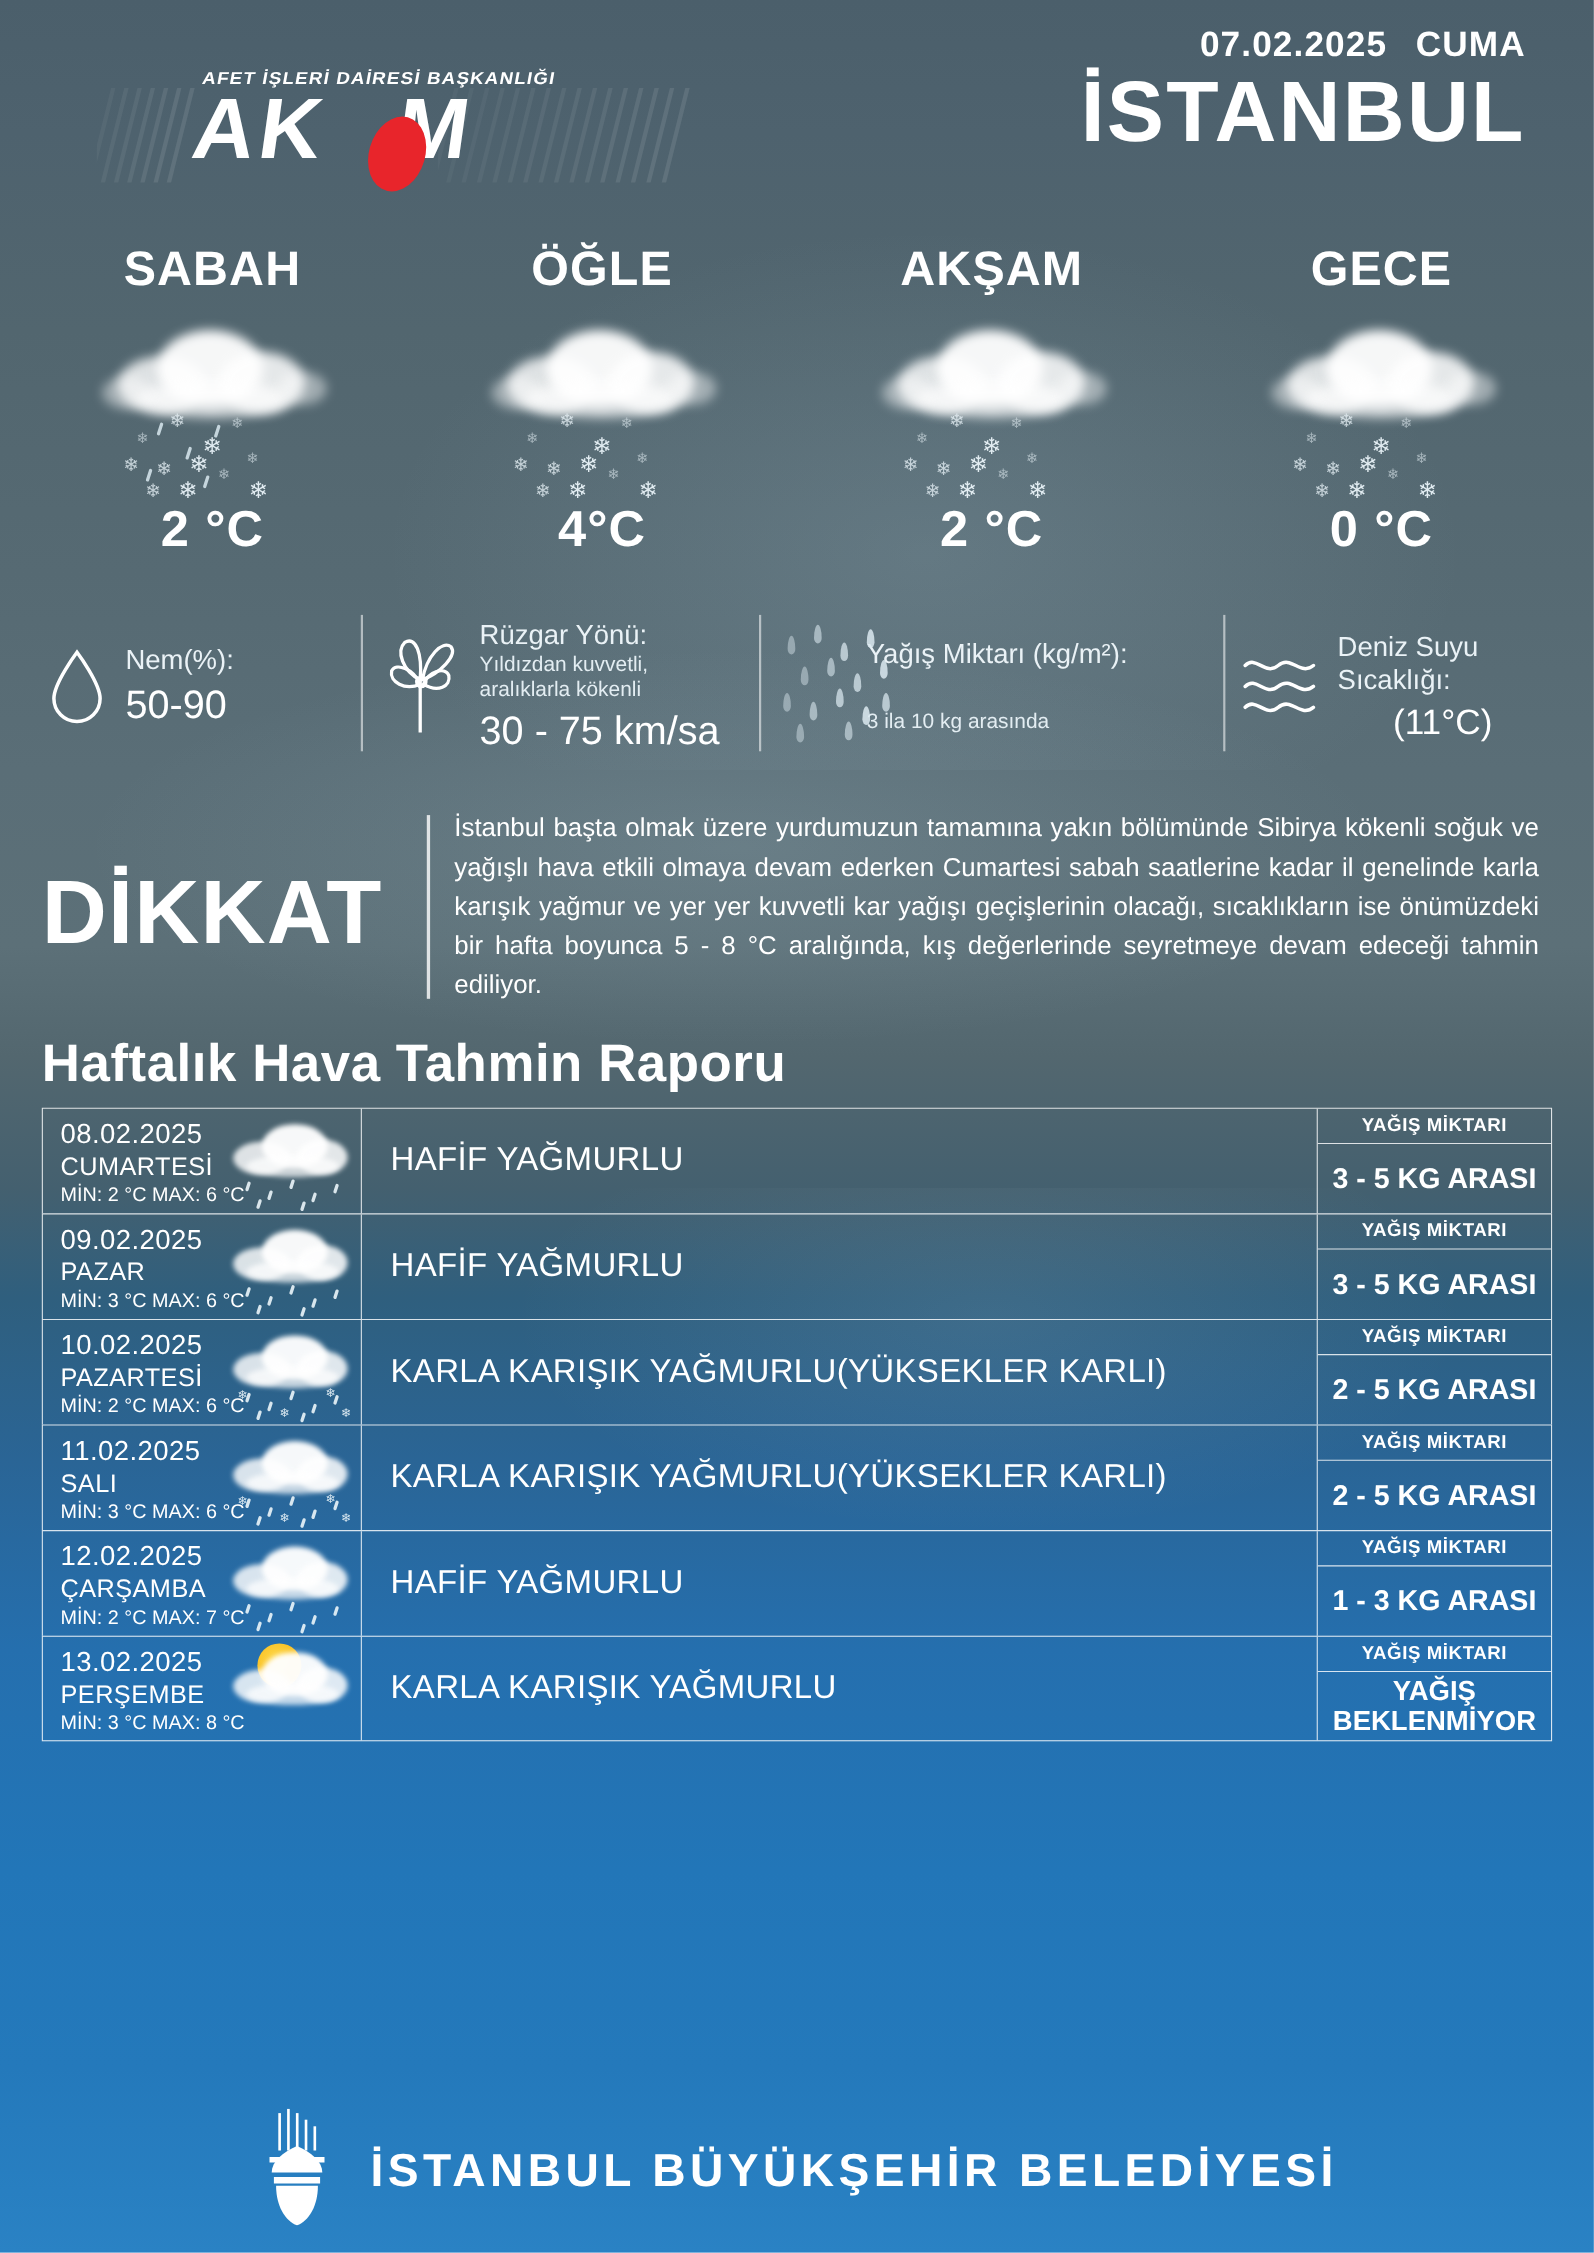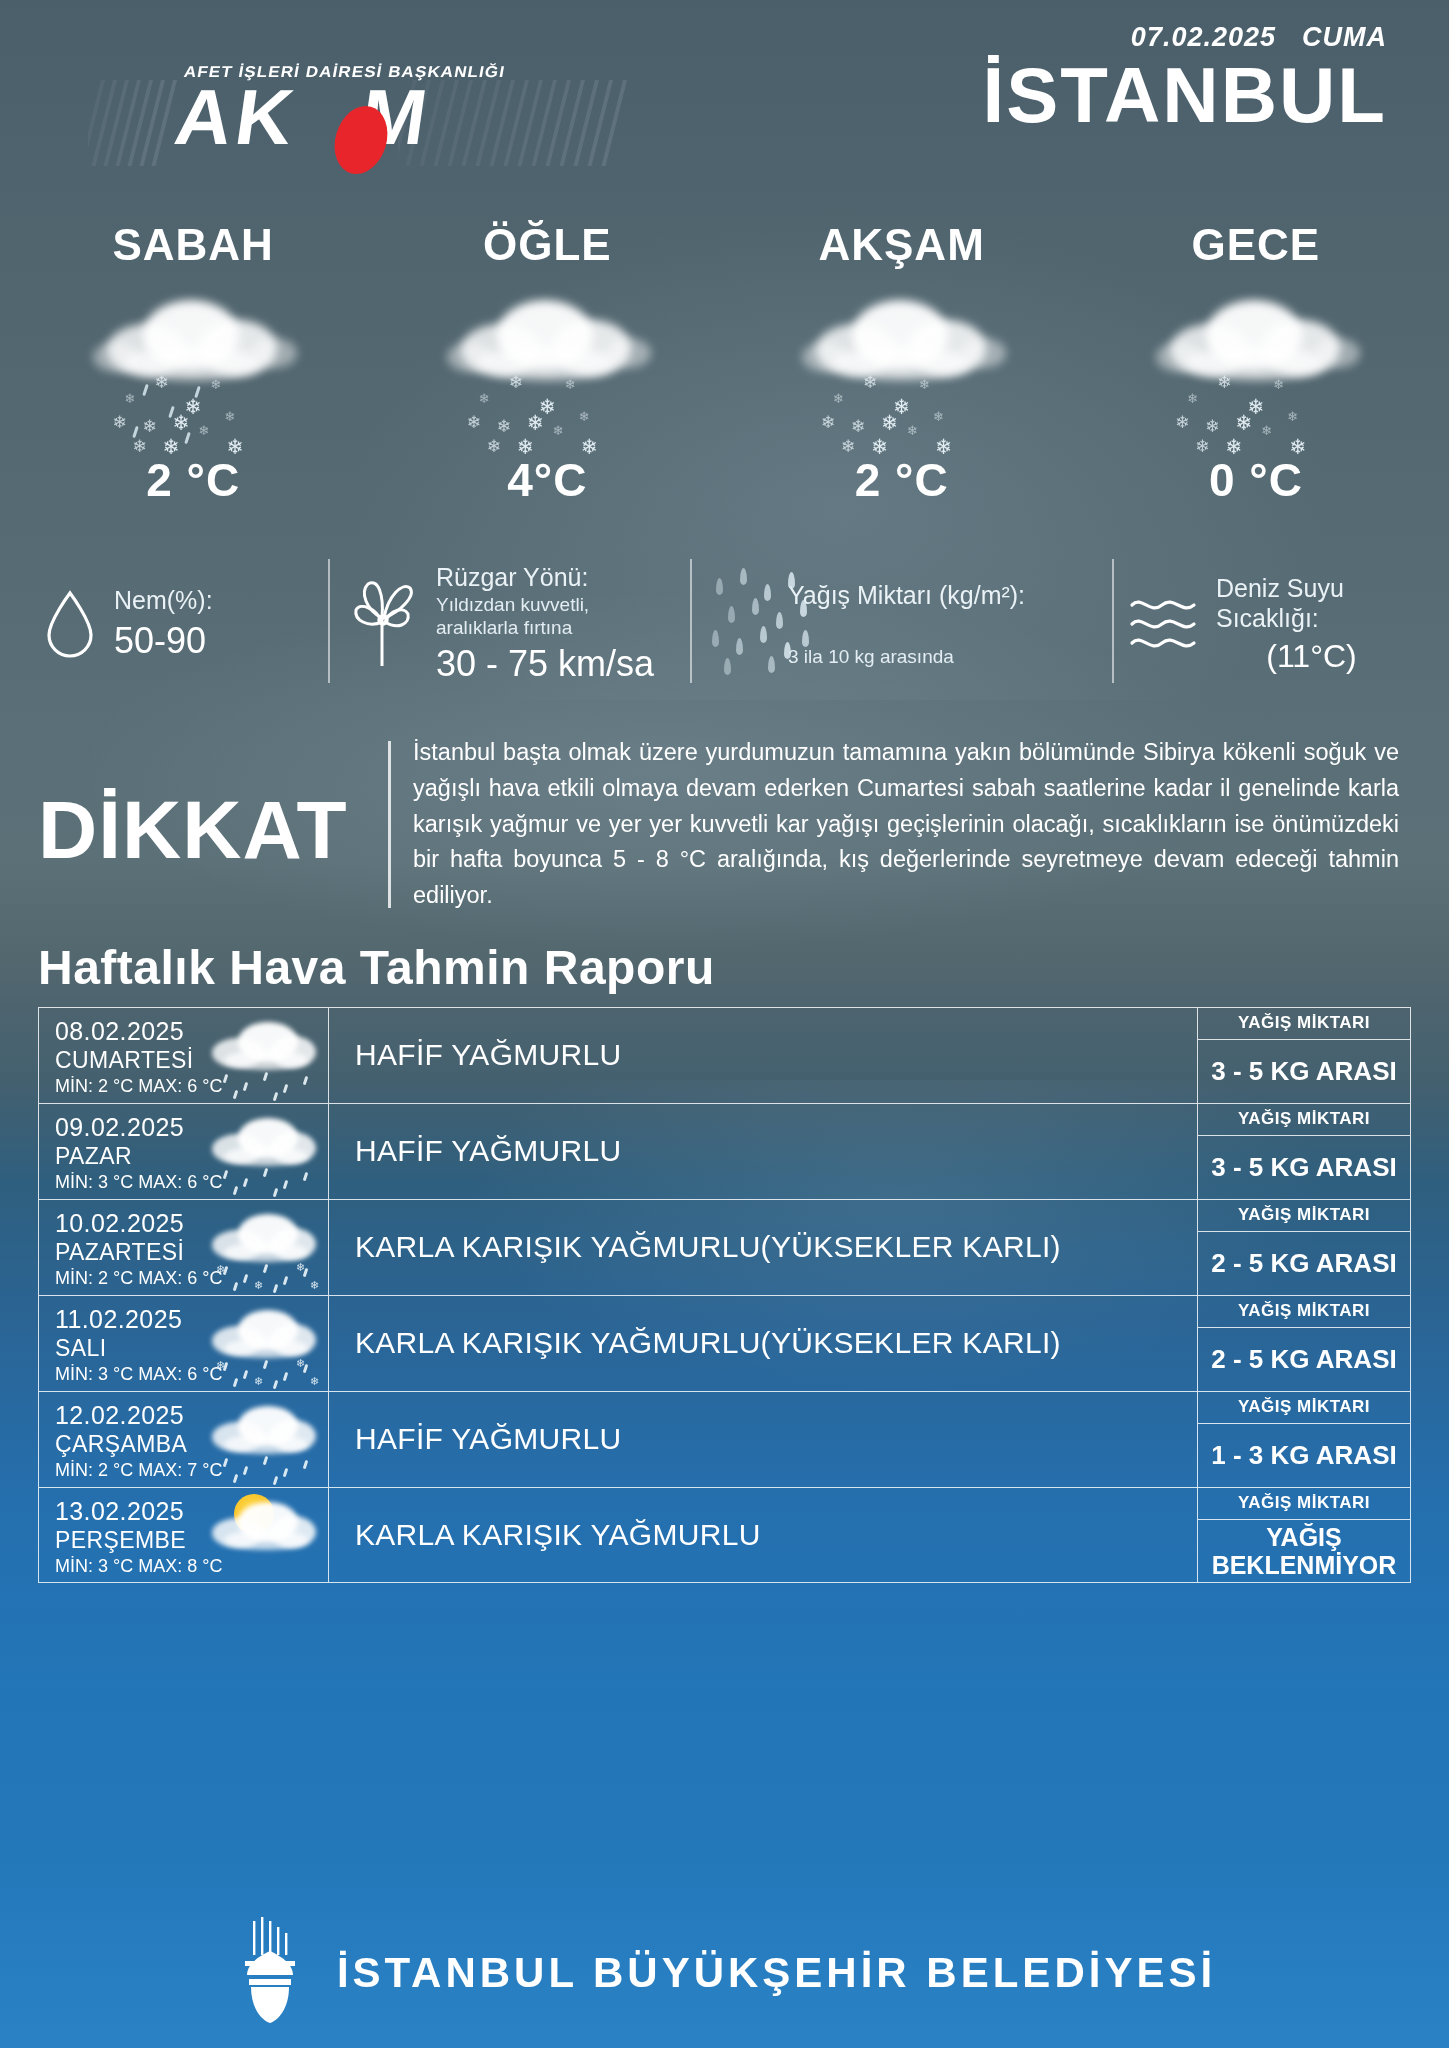--- a/index.html
+++ b/index.html
@@ -122,25 +122,24 @@
   }
 
   .header-right {
     position: absolute;
     right: 62px;
     top: 22px;
     text-align: right;
     color: #fff;
   }
   .date-line {
-    font-size: 27px;
+    font-size: 32px;
     font-weight: bold;
     letter-spacing: 1px;
     white-space: nowrap;
-    font-style: italic;
   }
   .date-line .day { margin-left: 26px; }
   .city-line {
     font-size: 78px;
     font-weight: bold;
     letter-spacing: 2px;
     line-height: 1.05;
     margin-top: 2px;
   }
 
@@ -654,21 +653,21 @@
           <path d="M38 42 C22 34 16 16 24 8 C34 2 40 18 38 42 Z" fill="none" stroke="#ffffff" stroke-width="3"></path>
           <path d="M40 42 C56 36 72 20 66 12 C58 6 44 20 40 42 Z" fill="none" stroke="#ffffff" stroke-width="3"></path>
           <path d="M38 46 C24 52 10 44 12 34 C16 26 32 32 38 46 Z" fill="none" stroke="#ffffff" stroke-width="3"></path>
           <path d="M41 46 C54 54 66 48 64 38 C60 30 46 34 41 46 Z" fill="none" stroke="#ffffff" stroke-width="3"></path>
           <circle cx="39" cy="44" r="4.2" fill="none" stroke="#ffffff" stroke-width="3"></circle>
         </svg>
       </div>
       <div class="stat-text">
         <div class="stat-title">Rüzgar Yönü:</div>
         <div class="stat-sub">Yıldızdan kuvvetli,</div>
-        <div class="stat-sub">aralıklarla fırtına</div>
+        <div class="stat-sub">aralıklarla kökenli</div>
         <div class="stat-value">30 - 75 km/sa</div>
       </div>
     </div>
 
     <div class="divider"></div>
 
     <div class="stat rain">
       <div class="stat-icon">
         <div class="rain-cluster" id="rainCluster">
             <span style="left: 10px; top: 14px; opacity: 0.45;"></span>

